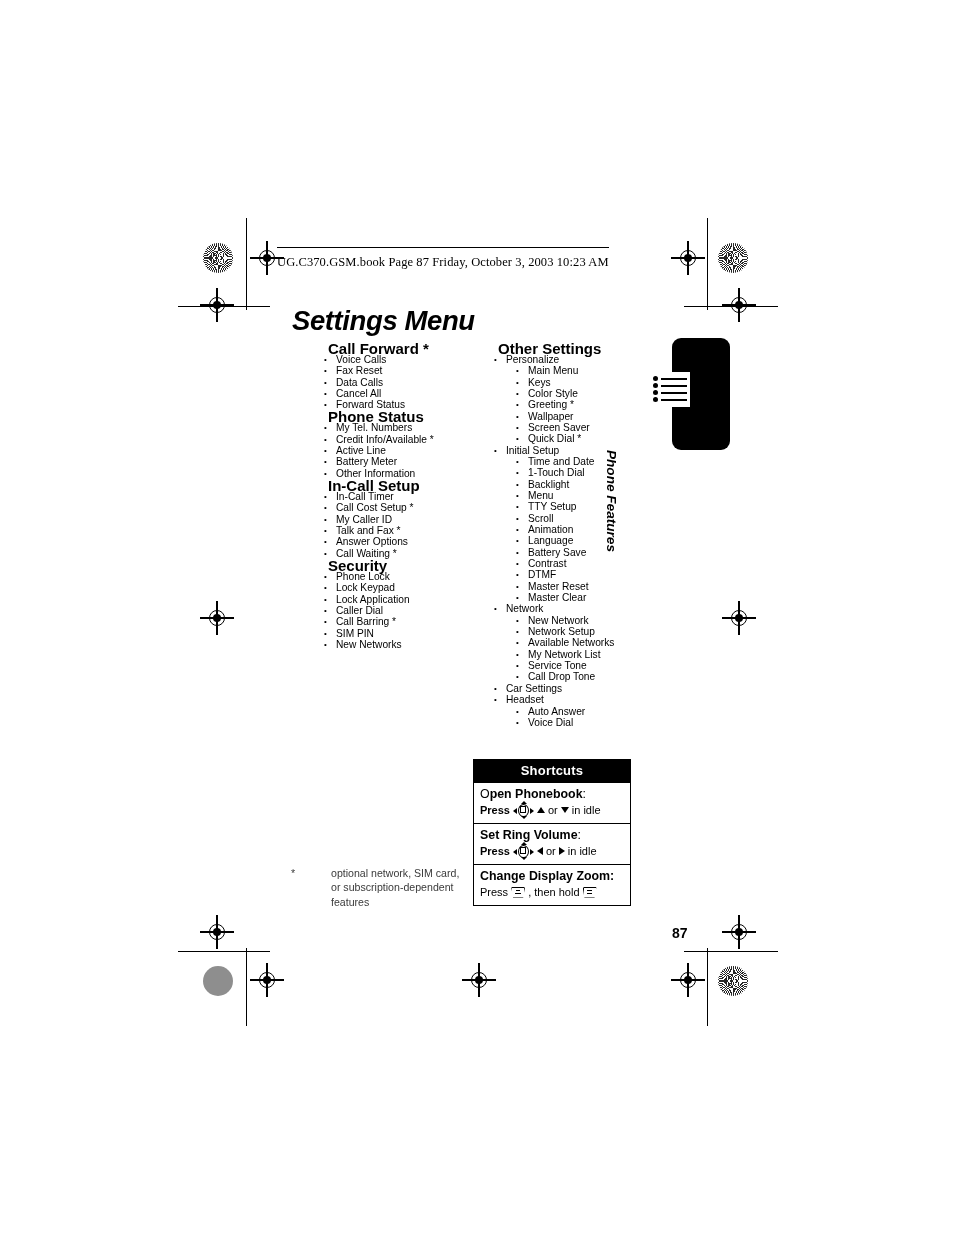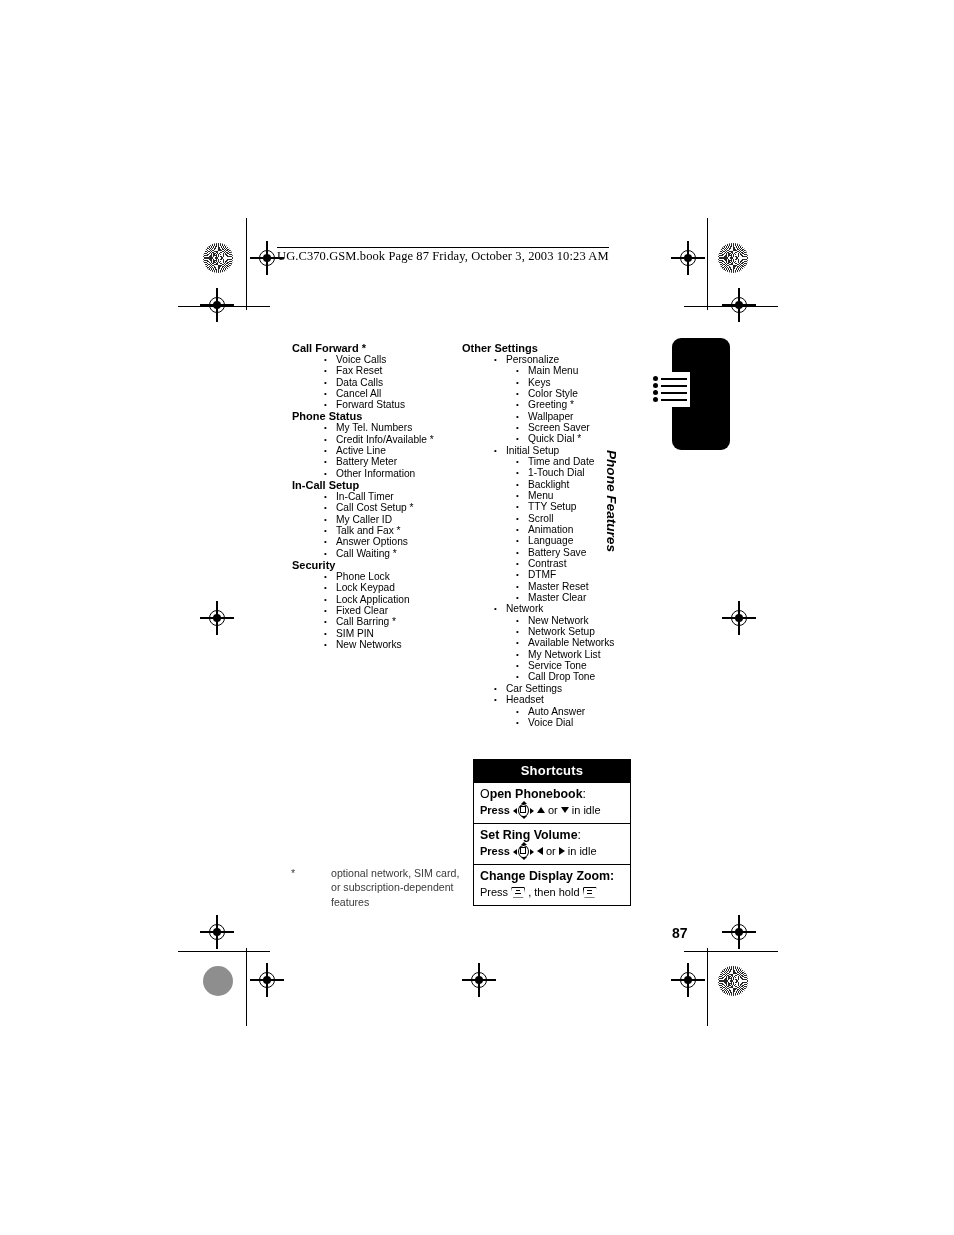--- a/index.html
+++ b/index.html
@@ -23,32 +23,32 @@
       opacity:.85;}
   .startarget.solid{background:#7a7a7a;}
 
   .trim{position:absolute;background:#000;}
   .trim.h{height:1.2px;}
   .trim.v{width:1.2px;}
 
   
   .runhead{position:absolute;left:277px;top:247px;font-family:"Liberation Serif",serif;
       font-size:12.5px;letter-spacing:.1px;white-space:nowrap;}
-  .runhead .ul{border-top:1.4px solid #000;padding-top:1px;display:inline-block;}
+  .runhead .ul{border-top:1.4px solid #000;padding-top:7px;display:inline-block;}
 
   
   .title{position:absolute;left:292px;top:305px;font-size:27.5px;font-weight:bold;
       font-style:italic;letter-spacing:-.4px;}
 
   
   .col{position:absolute;font-size:10.2px;line-height:11.35px;}
   .col.left{left:292px;top:342px;width:180px;}
   .col.right{left:462px;top:342px;width:190px;}
 
-  .mhead{font-weight:bold;font-size:11px;margin-top:.5px;}
+  .mhead{font-weight:bold;font-size:15px;margin-top:.5px;margin-left:36px;}
   .mitem{position:relative;white-space:nowrap;}
   .mitem .bul{position:absolute;font-size:8px;line-height:11.35px;}
   
   .lvl1{padding-left:44px;}
   .lvl1 .bul{left:32px;}
   
   .lvl2{padding-left:66px;}
   .lvl2 .bul{left:54px;}
 
   
@@ -196,20 +196,21 @@
 
   <div class="startarget" style="left:203px;top:243px;"></div>
   <div class="startarget" style="left:718px;top:243px;"></div>
   <div class="startarget solid" style="left:203px;top:966px;"></div>
   <div class="startarget" style="left:718px;top:966px;"></div>
 
   <div class="runhead">
     <span class="ul">UG.C370.GSM.book  Page 87  Friday, October 3, 2003  10:23 AM</span>
   </div>
 
+  <div class="title">Settings Menu</div>
 
   <div class="col left" id="col-left">
       <div class="mhead">Call Forward *</div>
       <div class="mitem lvl1"><span class="bul">•</span><span>Voice Calls</span></div>
       <div class="mitem lvl1"><span class="bul">•</span><span>Fax Reset</span></div>
       <div class="mitem lvl1"><span class="bul">•</span><span>Data Calls</span></div>
       <div class="mitem lvl1"><span class="bul">•</span><span>Cancel All</span></div>
       <div class="mitem lvl1"><span class="bul">•</span><span>Forward Status</span></div>
       <div class="mhead">Phone Status</div>
       <div class="mitem lvl1"><span class="bul">•</span><span>My Tel. Numbers</span></div>
@@ -221,21 +222,21 @@
       <div class="mitem lvl1"><span class="bul">•</span><span>In-Call Timer</span></div>
       <div class="mitem lvl1"><span class="bul">•</span><span>Call Cost Setup *</span></div>
       <div class="mitem lvl1"><span class="bul">•</span><span>My Caller ID</span></div>
       <div class="mitem lvl1"><span class="bul">•</span><span>Talk and Fax *</span></div>
       <div class="mitem lvl1"><span class="bul">•</span><span>Answer Options</span></div>
       <div class="mitem lvl1"><span class="bul">•</span><span>Call Waiting *</span></div>
       <div class="mhead">Security</div>
       <div class="mitem lvl1"><span class="bul">•</span><span>Phone Lock</span></div>
       <div class="mitem lvl1"><span class="bul">•</span><span>Lock Keypad</span></div>
       <div class="mitem lvl1"><span class="bul">•</span><span>Lock Application</span></div>
-      <div class="mitem lvl1"><span class="bul">•</span><span>Fixed Clear</span></div>
+      <div class="mitem lvl1"><span class="bul">•</span><span>Caller Dial</span></div>
       <div class="mitem lvl1"><span class="bul">•</span><span>Call Barring *</span></div>
       <div class="mitem lvl1"><span class="bul">•</span><span>SIM PIN</span></div>
       <div class="mitem lvl1"><span class="bul">•</span><span>New Networks</span></div>
     </div>
 
   <div class="col right" id="col-right">
       <div class="mhead">Other Settings</div>
       <div class="mitem lvl1"><span class="bul">•</span><span>Personalize</span></div>
       <div class="mitem lvl2"><span class="bul">•</span><span>Main Menu</span></div>
       <div class="mitem lvl2"><span class="bul">•</span><span>Keys</span></div>

